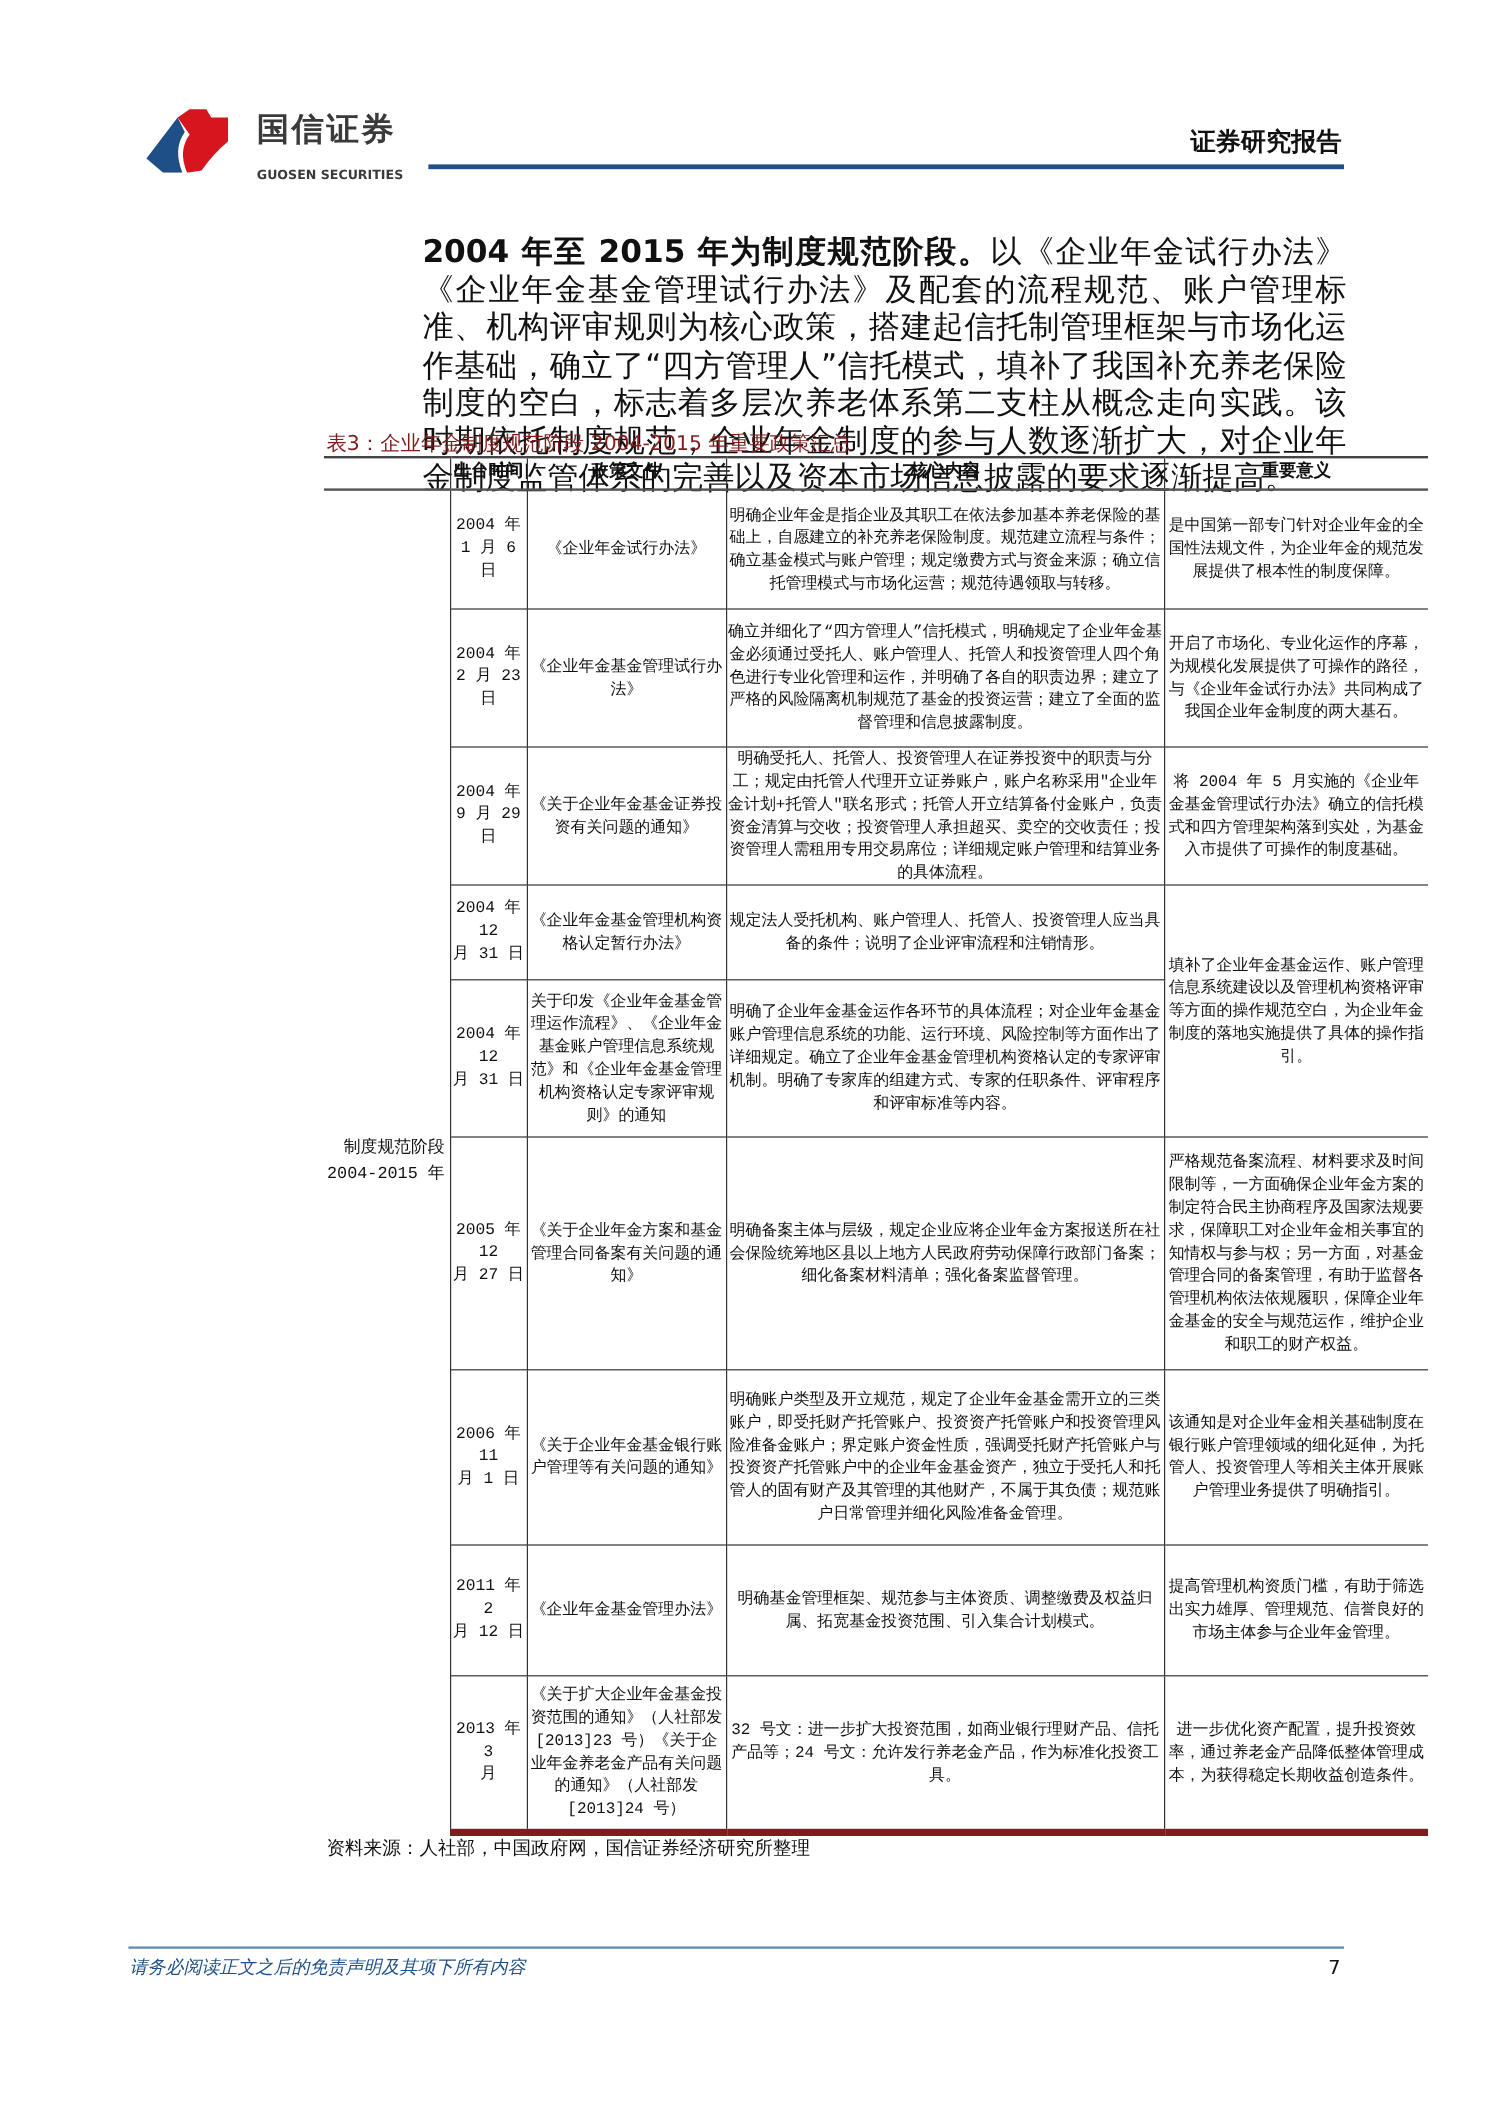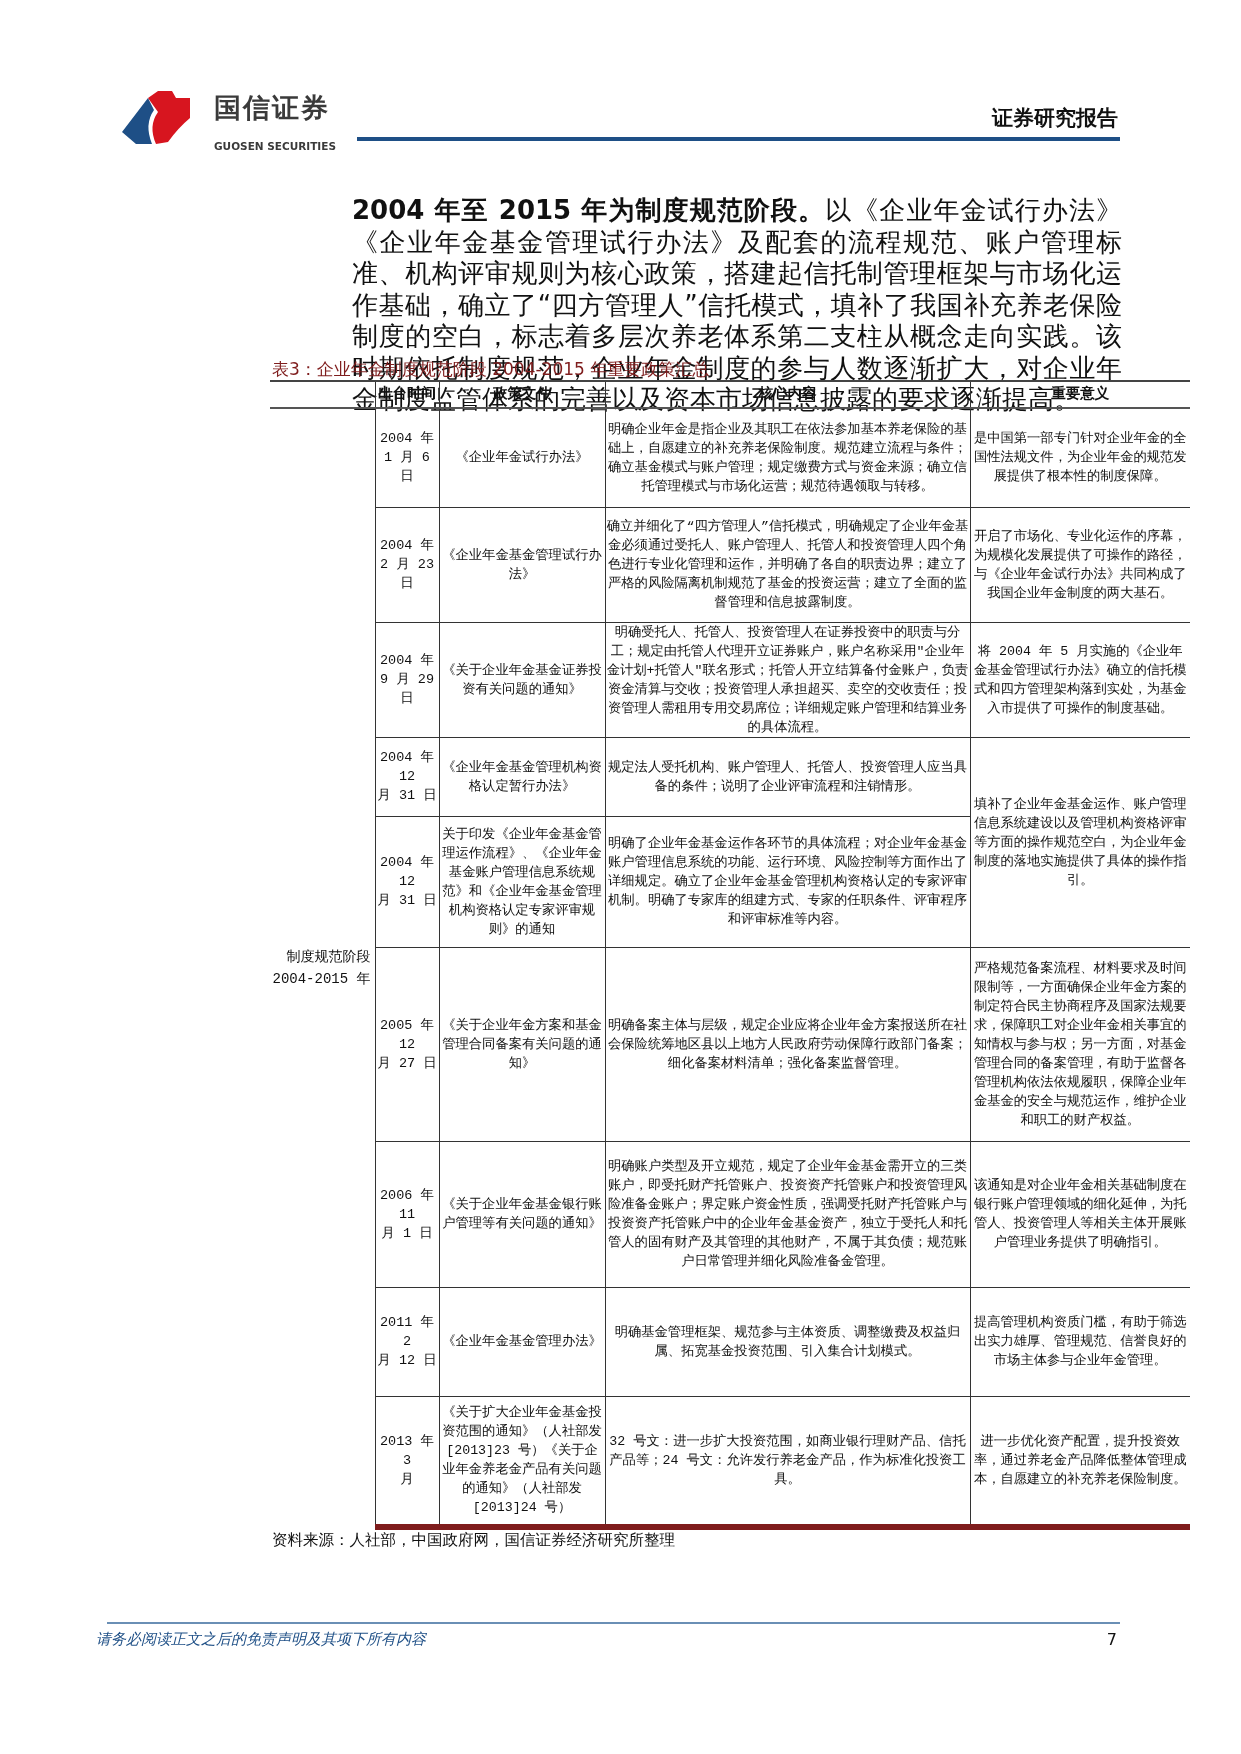--- a/index.html
+++ b/index.html
@@ -30,21 +30,21 @@
   .stage { border-left: none; border-top: none; border-bottom: none; text-align: right; font-size: 14px; line-height: 22px; padding-right: 4px; }
   .head-blank { border-left: none; border-top: 2px solid #444; }
   tr.hdr th { border-top: 2px solid #444; border-bottom: 2px solid #555; }
   tr.hdr th:last-child, td.last { border-right: none; }
   .c-date { font-size: 13.5px; }
 
   .source { left: 272px; top: 1530px; font-size: 15.5px; color: #111; white-space: nowrap; font-family: Liberation Serif, serif; }
 
   
   .footer-rule { left: 107px; top: 1622px; width: 1013px; height: 2px; background: #6a8fb5; }
-  .footer-note { left: 96px; top: 1630px; font-size: 15px; font-style: italic; color: #1e4f86; white-space: nowrap; }
+  .footer-note { left: 108px; top: 1630px; font-size: 15px; font-style: italic; color: #1e4f86; white-space: nowrap; }
   .page-num { right: 124px; top: 1630px; font-size: 16px; color: #111; }
 </style>
 </head>
 <body>
 
 <div class="abs logo">
   <svg class="logo-mark" viewBox="0 0 86 56">
     <path d="M4 44 L30 10 L36 22 Q26 36 34 56 L18 56 Z" fill="#1e4f86"></path>
     <path d="M30 10 L40 3 L54 3 L58 10 L72 10 L72 30 Q60 40 50 54 L38 56 Q30 38 40 24 Z" fill="#d7151f"></path>
   </svg>
@@ -130,21 +130,21 @@
 月 12 日</td>
       <td>《企业年金基金管理办法》</td>
       <td>明确基金管理框架、规范参与主体资质、调整缴费及权益归属、拓宽基金投资范围、引入集合计划模式。</td>
       <td class="last">提高管理机构资质门槛，有助于筛选出实力雄厚、管理规范、信誉良好的市场主体参与企业年金管理。</td>
     </tr>
     <tr class="t-bottom" style="height:131px">
       <td class="c-date" style="white-space:pre-line">2013 年 3
 月</td>
       <td>《关于扩大企业年金基金投资范围的通知》（人社部发[2013]23 号）《关于企业年金养老金产品有关问题的通知》（人社部发[2013]24 号）</td>
       <td>32 号文：进一步扩大投资范围，如商业银行理财产品、信托产品等；24 号文：允许发行养老金产品，作为标准化投资工具。</td>
-      <td class="last">进一步优化资产配置，提升投资效率，通过养老金产品降低整体管理成本，自愿建立的补充养老保险制度。</td>
+      <td class="last">进一步优化资产配置，提升投资效率，通过养老金产品降低整体管理成本，为获得稳定长期收益创造条件。</td>
     </tr>
   </tbody>
     </table>
 </div>
 
 <div class="abs source">资料来源：人社部，中国政府网，国信证券经济研究所整理</div>
 
 <div class="abs footer-rule"></div>
 <div class="abs footer-note">请务必阅读正文之后的免责声明及其项下所有内容</div>
 <div class="abs page-num">7</div>

